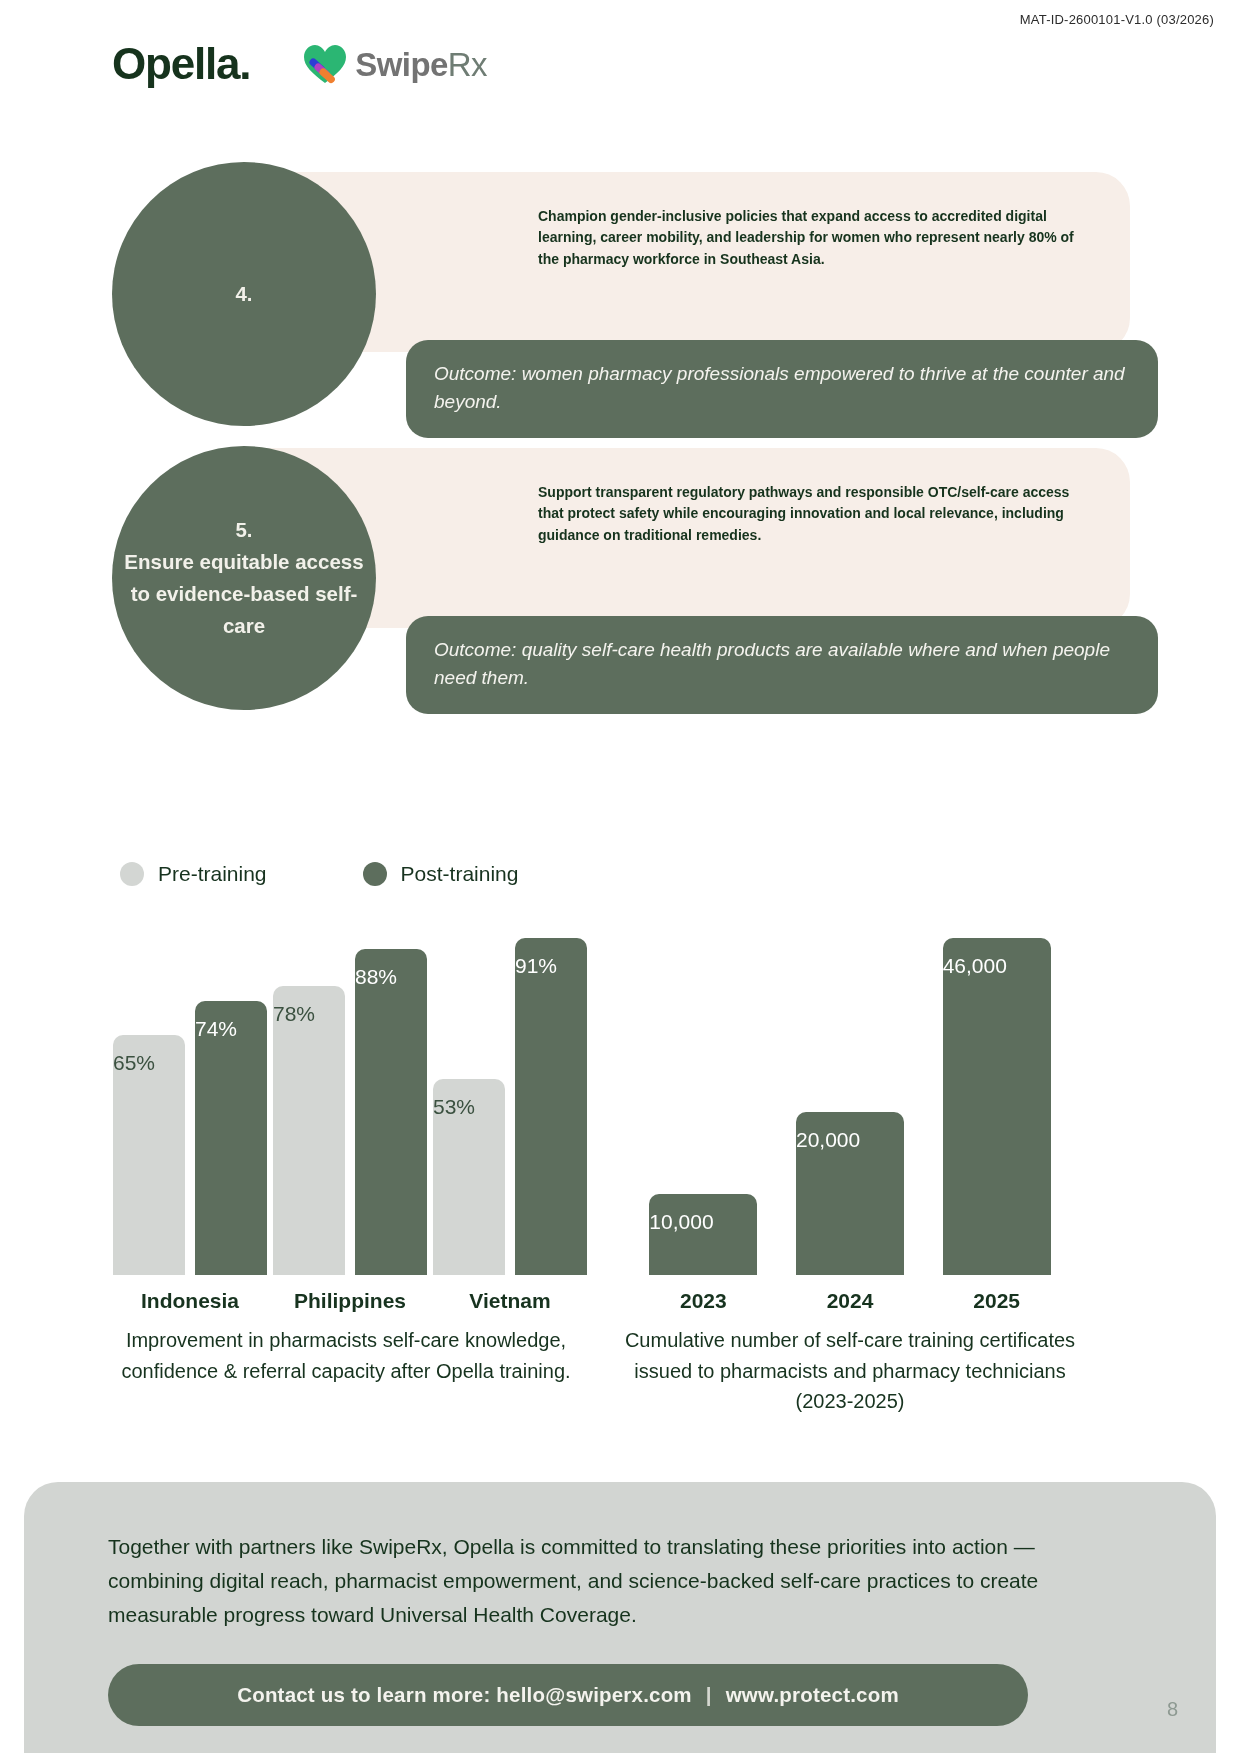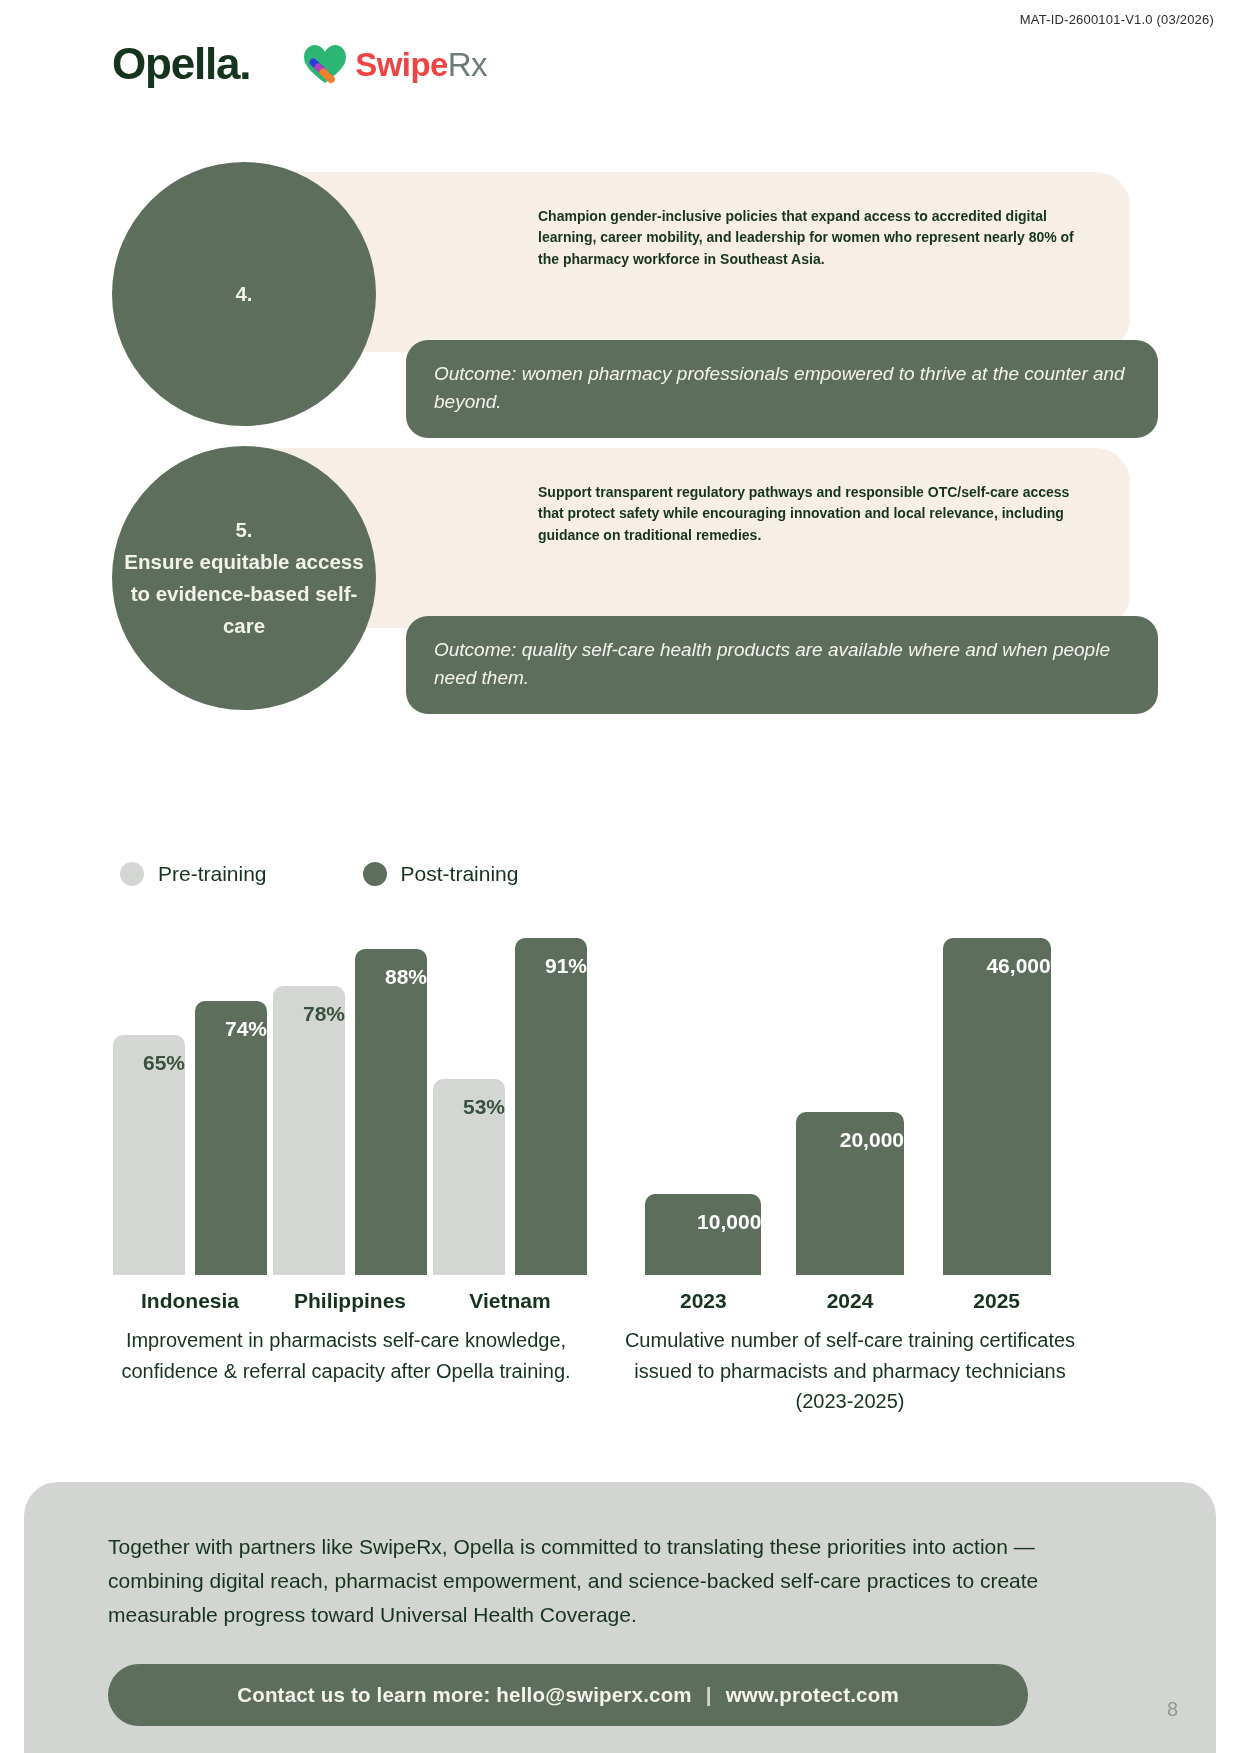--- a/index.html
+++ b/index.html
@@ -46,21 +46,21 @@
     align-items: center;
     gap: 7px;
   }
   .swiperx-mark { width: 46px; height: 42px; display: block; }
   .swiperx-word {
     font-size: 33px;
     font-weight: 700;
     letter-spacing: -.6px;
     line-height: 1;
   }
-  .swiperx-word .sw { color: #ef4444; }
+  .swiperx-word .sw { color: #737373; }
   .swiperx-word .rx { color: #6f7d74; font-weight: 500; }
 
   
   .card {
     position: absolute;
     left: 112px;
     width: 1018px;
   }
   .card .beige {
     position: absolute;
@@ -179,23 +179,23 @@
     position: relative;
     display: block;
   }
   .bar.pre  { background: #d3d6d3; }
   .bar.post { background: #5d6e5d; }
   .bar .val {
     position: absolute;
     top: 16px;
     left: 0;
     right: 0;
-    text-align: right;
+    text-align: left;
     font-size: 21px;
-    font-weight: 700;
+    font-weight: 400;
     white-space: nowrap;
   }
   .bar.pre .val  { color: #3b5140; }
   .bar.post .val { color: #ffffff; }
 
   #chart-right .bar { width: 108px; }
   #chart-right .bar .val { font-size: 21px; }
 
   .xlabels {
     position: absolute;
@@ -354,21 +354,21 @@
     <div class="xlabels">
       <span>Indonesia</span>
       <span>Philippines</span>
       <span>Vietnam</span>
     </div>
   </div>
 
   <div class="chart" id="chart-right">
     <div class="plot">
       <div class="group">
-        <div class="bar post" style="height: 22%; padding-left: 8px;">
+        <div class="bar post" style="height: 22%;">
             <span class="val">10,000</span>
           </div>
       </div>
       <div class="group">
         <div class="bar post" style="height: 44%;">
             <span class="val">20,000</span>
           </div>
       </div>
       <div class="group">
         <div class="bar post" style="height: 91%;">

